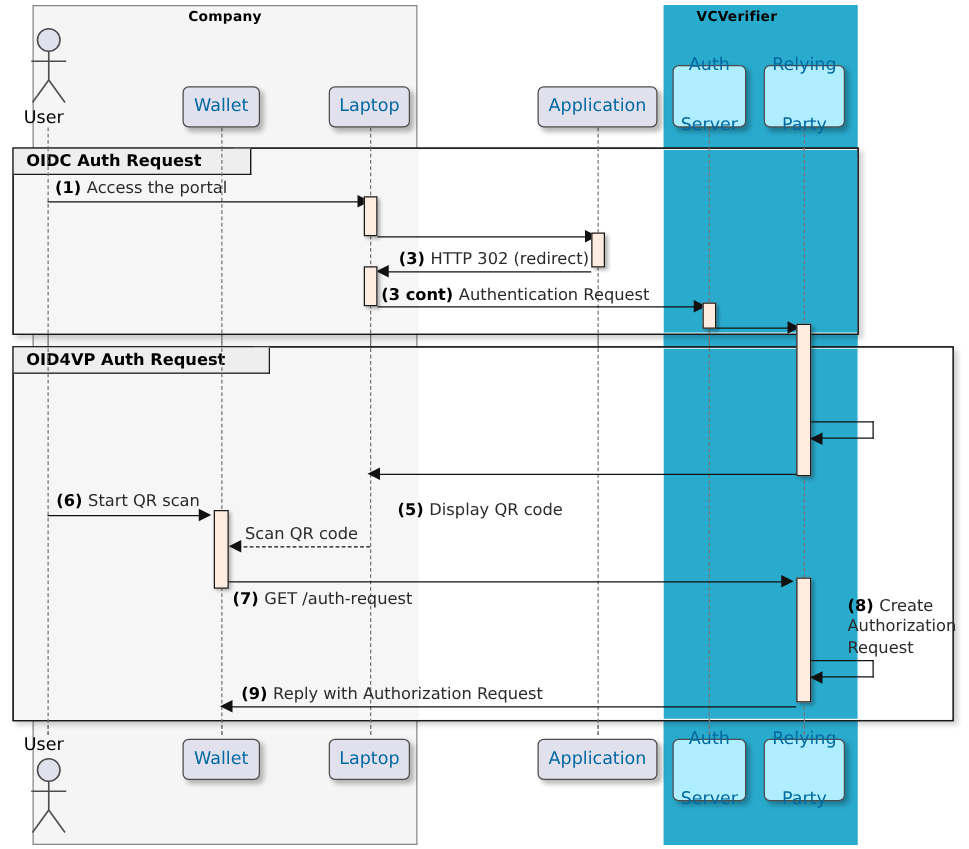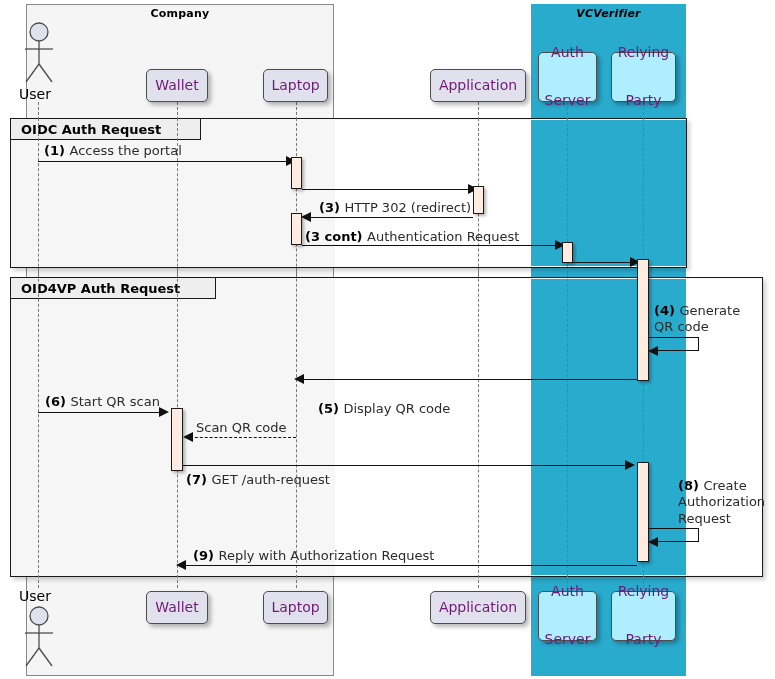--- a/index.html
+++ b/index.html
@@ -13,21 +13,21 @@
   .pgroup.vcv{background:#29ABCE;border-color:#29ABCE;}
   .pgroup-title{position:absolute;left:0;right:0;top:4px;text-align:center;
     font-size:11px;font-weight:bold;color:#000;letter-spacing:0.2px;}
 
   
   .lifeline{position:absolute;width:0;border-left:1px dashed #767676;}
 
   
   .pbox{position:absolute;box-sizing:border-box;border:1px solid #4D4D4D;border-radius:5px;
     background:#E1E1ED;display:flex;align-items:center;justify-content:center;
-    text-align:center;line-height:1.12;font-size:14px;color:#701a75;
+    text-align:center;line-height:1.12;font-size:14px;color:#0369a1;
     box-shadow:3px 3px 4px rgba(0,0,0,0.28);gap:32px;}
   .pbox.cyan{background:#AFEEFE;}
 
   
   .actor{position:absolute;}
   .actor-label{position:absolute;font-size:14px;color:#000;white-space:nowrap;}
 
   
   .frame{position:absolute;box-sizing:border-box;border:1.5px solid #1a1a1a;
     background:transparent;box-shadow:3px 3px 4px rgba(0,0,0,0.18);}
@@ -61,21 +61,21 @@
 </style>
 </head>
 <body>
 
 <div id="stage">
 
   <div class="pgroup company" style="left:26px;top:4px;width:308px;height:672px;"></div>
   <div class="pgroup vcv" style="left:531px;top:4px;width:155px;height:672px;"></div>
 
   <div class="pgroup-title" style="left:26px;width:308px;top:7px;">Company</div>
-  <div class="pgroup-title" style="left:531px;width:155px;top:7px;font-style:italic;">VCVerifier</div>
+  <div class="pgroup-title" style="left:512px;width:155px;top:7px;">VCVerifier</div>
 
   <div class="lifeline" style="left:38px;top:102px;height:486px;"></div>
   <div class="lifeline" style="left:177px;top:102px;height:486px;"></div>
   <div class="lifeline" style="left:296px;top:102px;height:486px;"></div>
   <div class="lifeline" style="left:478px;top:102px;height:486px;"></div>
   <div class="lifeline" style="left:567px;top:102px;height:486px;"></div>
   <div class="lifeline" style="left:643px;top:102px;height:486px;"></div>
 
   <div class="frame-bg" style="left:11px;top:119px;width:676px;height:148px;"></div>
   <div class="frame" style="left:10px;top:118px;width:677px;height:150px;"></div>
@@ -212,25 +212,20 @@
   </div>
   <div class="arrow-line" style="left:302px;top:245px;width:255px;"></div>
   <div class="arrow-head right" style="left:555px;top:240px;"></div>
   <div class="act" style="left:562px;top:242px;width:11px;height:21px;"></div>
 
   <div class="arrow-line" style="left:573px;top:262px;width:58px;"></div>
   <div class="arrow-head right" style="left:630px;top:257px;"></div>
 
   <div class="act" style="left:637px;top:259px;width:12px;height:122px;"></div>
 
-  <div class="msg wrap" style="left:654px;top:303px;width:100px;">
-    <b>(4) </b>
-    <span>Generate</span><br>
-    <span>QR code</span>
-  </div>
   <div class="self" style="left:649px;top:337px;width:50px;height:14px;"></div>
   <div class="arrow-head left" style="left:648px;top:346px;"></div>
 
   <div class="msg" style="left:318px;top:361px;margin-top:40px;">
     <b>(5) </b>
     <span>Display QR code</span>
   </div>
   <div class="arrow-line" style="left:303px;top:379px;width:334px;"></div>
   <div class="arrow-head left" style="left:294px;top:374px;"></div>
 

